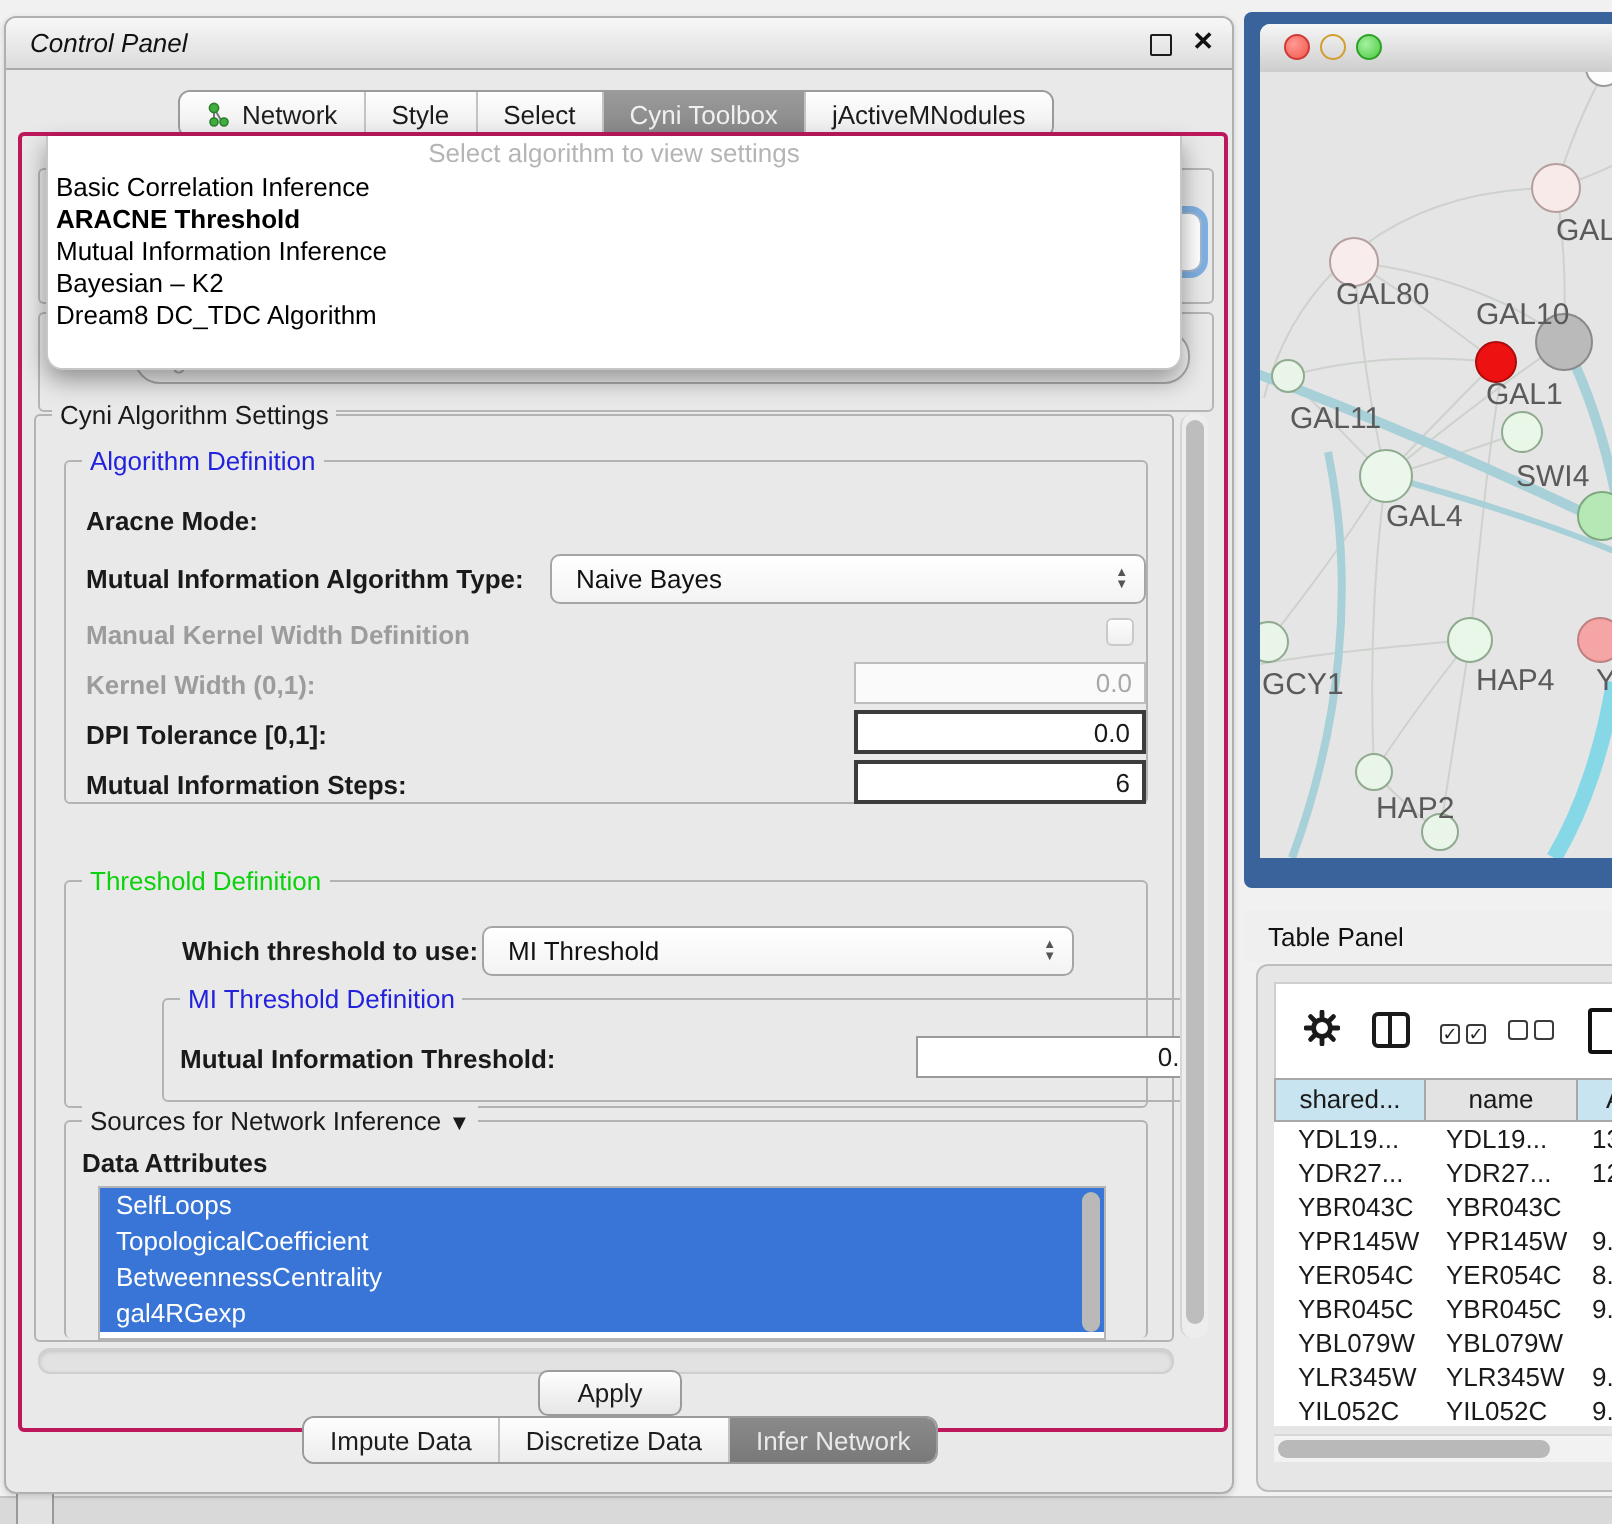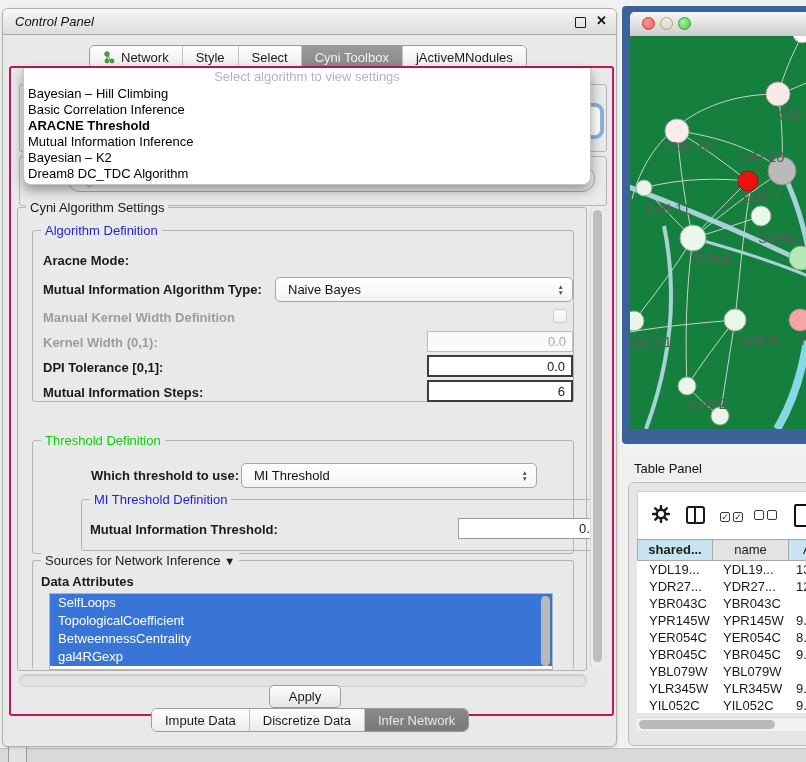--- a/index.html
+++ b/index.html
@@ -69,35 +69,35 @@
   .bottom-strip{left:0;top:748px;width:806px;height:14px;background:#d9d9d9;border-top:1px solid #c2c2c2;}
 
   
   .net-frame{left:622px;top:6px;width:184px;height:438px;background:#3a639b;border-radius:4px 0 0 4px;}
   .mac-win{position:absolute;left:8px;top:6px;width:176px;height:417px;background:#fff;border-radius:5px 0 0 0;}
   .mac-titlebar{position:absolute;left:0;top:0;right:0;height:24px;background:linear-gradient(#f6f6f6,#cdcdcd);border-bottom:1px solid #9e9e9e;border-radius:5px 0 0 0;}
   .light{position:absolute;top:5px;width:13px;height:13px;border-radius:50%;box-sizing:border-box;}
   .light.red{left:12px;background:radial-gradient(circle at 4px 4px,#ff9a93,#f2564d);border:1px solid #ce3a35;}
   .light.yellow{left:30px;background:radial-gradient(circle at 4px 4px,#ffe79e,#f7c644;);border:1px solid #d29e2f;}
   .light.green{left:48px;background:radial-gradient(circle at 4px 4px,#a4f2a0,#4cc93f);border:1px solid #2fa02a;}
-  .net-canvas{position:absolute;left:0;top:24px;width:176px;height:393px;background:#15803d;overflow:hidden;}
+  .net-canvas{position:absolute;left:0;top:24px;width:176px;height:393px;background:#e5e5e5;overflow:hidden;}
 
   
   .table-title{left:622px;top:455px;width:184px;height:26px;background:#efefef;}
   .table-title span{position:absolute;left:12px;top:6px;font-size:13px;color:#111;}
   .table-win{left:628px;top:482px;width:180px;height:264px;background:#e6e6e6;border:1px solid #bdbdbd;border-radius:6px 0 0 6px;box-sizing:border-box;}
   .tbl-toolbar{position:absolute;left:8px;top:8px;width:172px;height:48px;background:#fff;border:1px solid #cfcfcf;}
   .col-icon{position:absolute;width:15px;height:14px;border:2.5px solid #1a1a1a;border-radius:3px;}
   .col-icon:after{content:"";position:absolute;left:5.5px;top:0;bottom:0;width:2.5px;background:#1a1a1a;}
   .cb{display:inline-block;width:10px;height:10px;border:1.5px solid #3a3a3a;border-radius:2px;font-size:9px;line-height:9px;text-align:center;color:#222;margin-right:3px;box-sizing:border-box;}
   .doc-icon{position:absolute;width:14px;height:19px;border:2px solid #111;border-radius:2px;}
   .tbl-header{position:absolute;left:8px;top:56px;width:172px;height:22px;display:flex;}
   .th{box-sizing:border-box;border:1px solid #a8a8a8;border-left:none;background:#e3e3e3;text-align:center;line-height:20px;font-size:13px;overflow:hidden;white-space:nowrap;}
   .th.hl{background:#c7e4f0;}
-  .th:first-child{border-left:1px solid #a8a8a8;font-weight:bold;}
+  .th:first-child{border-left:1px solid #a8a8a8;}
   .tbl-body{position:absolute;left:8px;top:78px;width:172px;height:152px;background:#fff;overflow:hidden;}
   .tr{display:flex;height:17px;line-height:17px;font-size:13px;}
   .td{overflow:hidden;white-space:nowrap;box-sizing:border-box;}
   .tbl-hscroll{position:absolute;left:8px;top:234px;width:172px;height:13px;background:#f2f2f2;border-top:1px solid #d8d8d8;}
   .tbl-hscroll .thumb{position:absolute;left:2px;top:2px;width:136px;height:9px;background:#b9b9b9;border-radius:5px;}
 </style>
 </head>
 <body>
 
 <div id="stage">
@@ -150,21 +150,20 @@
       <div class="abs bg-combo2">
         <span>gal:filtered.sif default node</span>
         <span class="stepper">
             <span>▲</span>
             <span>▼</span>
           </span>
       </div>
 
       <div class="abs popup">
         <div class="popup-ph">Select algorithm to view settings</div>
-        <div class="popup-item">Bayesian – Hill Climbing</div>
         <div class="popup-item">Basic Correlation Inference</div>
         <div class="popup-item bold">ARACNE Threshold</div>
         <div class="popup-item">Mutual Information Inference</div>
         <div class="popup-item">Bayesian – K2</div>
         <div class="popup-item">Dream8 DC_TDC Algorithm</div>
       </div>
 
       <div class="abs fieldset" style="left:6px;top:139px;width:568px;height:462px;">
         <span class="legend">Cyni Algorithm Settings</span>
 

